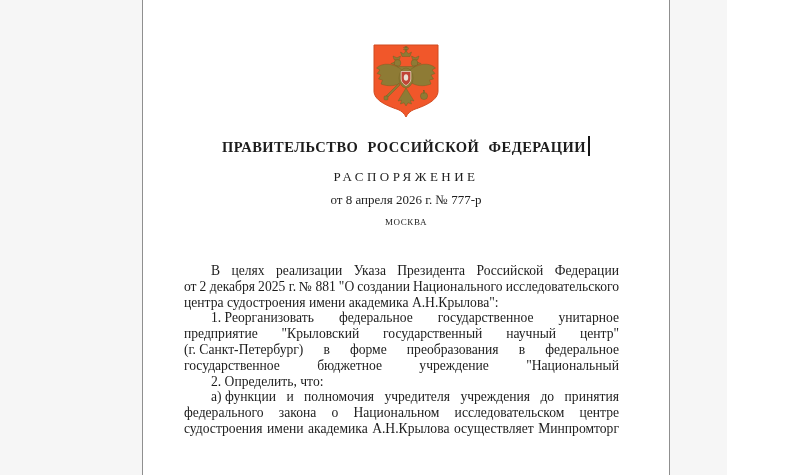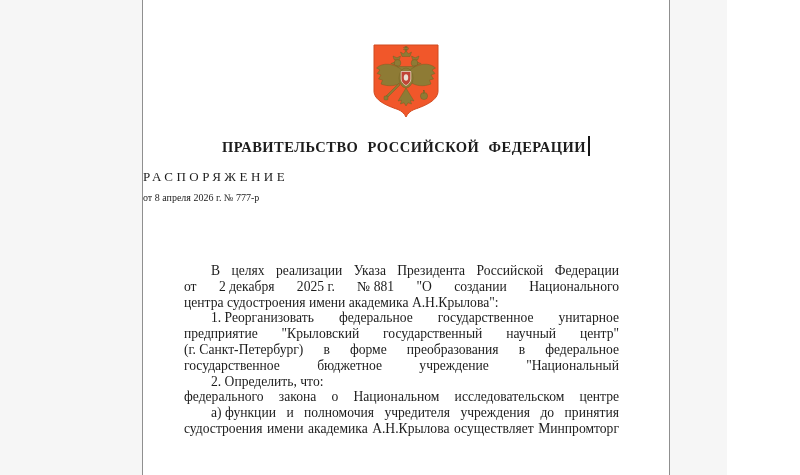--- a/index.html
+++ b/index.html
@@ -48,30 +48,30 @@
     width: 2px;
     height: 20px;
     background: #151515;
     vertical-align: -4px;
     margin-left: 2px;
   }
   .doctype {
     position: absolute;
     top: 169px;
     left: 0; right: 0;
-    text-align: left;
+    text-align: center;
     font-size: 13px;
     letter-spacing: 3.5px;
   }
   .dateline {
     position: absolute;
     top: 192px;
     left: 0; right: 0;
-    text-align: left;
-    font-size: 10px;
+    text-align: center;
+    font-size: 13px;
   }
   .city {
     position: absolute;
     top: 217px;
     left: 0; right: 0;
     text-align: center;
     font-size: 9px;
     letter-spacing: 0.6px;
   }
   .bodytext {
@@ -131,39 +131,41 @@
         <ellipse cx="37" cy="34.5" rx="2.2" ry="3.2" fill="var(--rider-color, #EAE0D2)"></ellipse>
       </svg>
     </div>
 
     <div class="authority"><span>ПРАВИТЕЛЬСТВО РОССИЙСКОЙ ФЕДЕРАЦИИ</span><span class="caret"></span></div>
 
     <div class="doctype">РАСПОРЯЖЕНИЕ</div>
 
     <div class="dateline">от 8 апреля 2026 г. № 777-р</div>
 
+    <div class="city">МОСКВА</div>
 
     <div class="bodytext">
         <div class="line indent jfy">
           <span>В</span>
           <span>целях</span>
           <span>реализации</span>
           <span>Указа</span>
           <span>Президента</span>
           <span>Российской</span>
           <span>Федерации</span>
         </div>
         <div class="line jfy">
           <span>от</span>
           <span>2&nbsp;декабря</span>
           <span>2025&nbsp;г.</span>
           <span>№&nbsp;881</span>
           <span>"О</span>
           <span>создании</span>
           <span>Национального</span>
+          <span>исследовательского</span>
         </div>
         <div class="line">центра судостроения имени академика А.Н.Крылова":</div>
         <div class="line indent jfy">
           <span>1.&nbsp;Реорганизовать</span>
           <span>федеральное</span>
           <span>государственное</span>
           <span>унитарное</span>
         </div>
         <div class="line jfy">
           <span>предприятие</span>
@@ -180,38 +182,38 @@
           <span>в</span>
           <span>федеральное</span>
         </div>
         <div class="line jfy">
           <span>государственное</span>
           <span>бюджетное</span>
           <span>учреждение</span>
           <span>"Национальный</span>
         </div>
         <div class="line indent">2.&nbsp;Определить, что:</div>
-        <div class="line jfy">
-          <span>федерального</span>
-          <span>закона</span>
-          <span>о</span>
-          <span>Национальном</span>
-          <span>исследовательском</span>
-          <span>центре</span>
-        </div>
         <div class="line indent jfy">
           <span>а)&nbsp;функции</span>
           <span>и</span>
           <span>полномочия</span>
           <span>учредителя</span>
           <span>учреждения</span>
           <span>до</span>
           <span>принятия</span>
         </div>
         <div class="line jfy">
+          <span>федерального</span>
+          <span>закона</span>
+          <span>о</span>
+          <span>Национальном</span>
+          <span>исследовательском</span>
+          <span>центре</span>
+        </div>
+        <div class="line jfy">
           <span>судостроения</span>
           <span>имени</span>
           <span>академика</span>
           <span>А.Н.Крылова</span>
           <span>осуществляет</span>
           <span>Минпромторг</span>
         </div>
       </div>
 
   </div>

